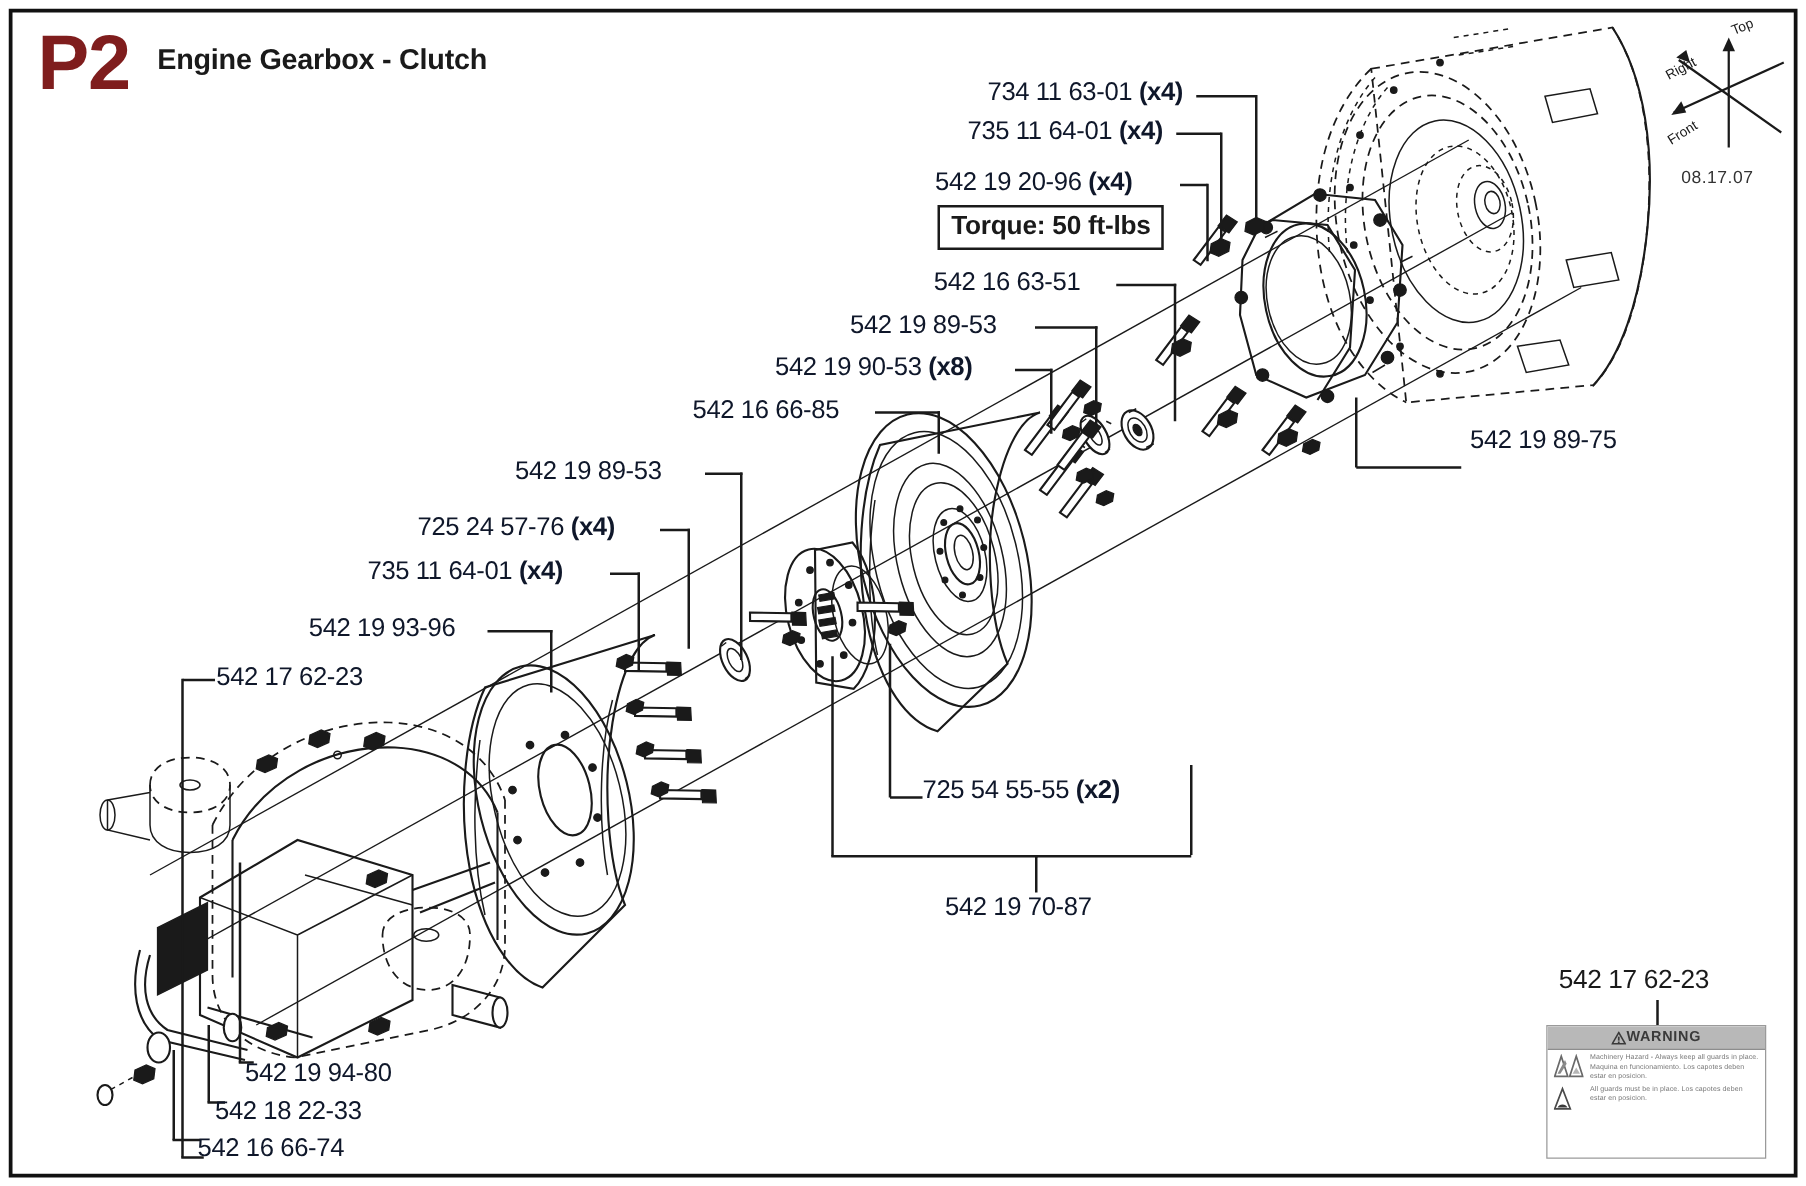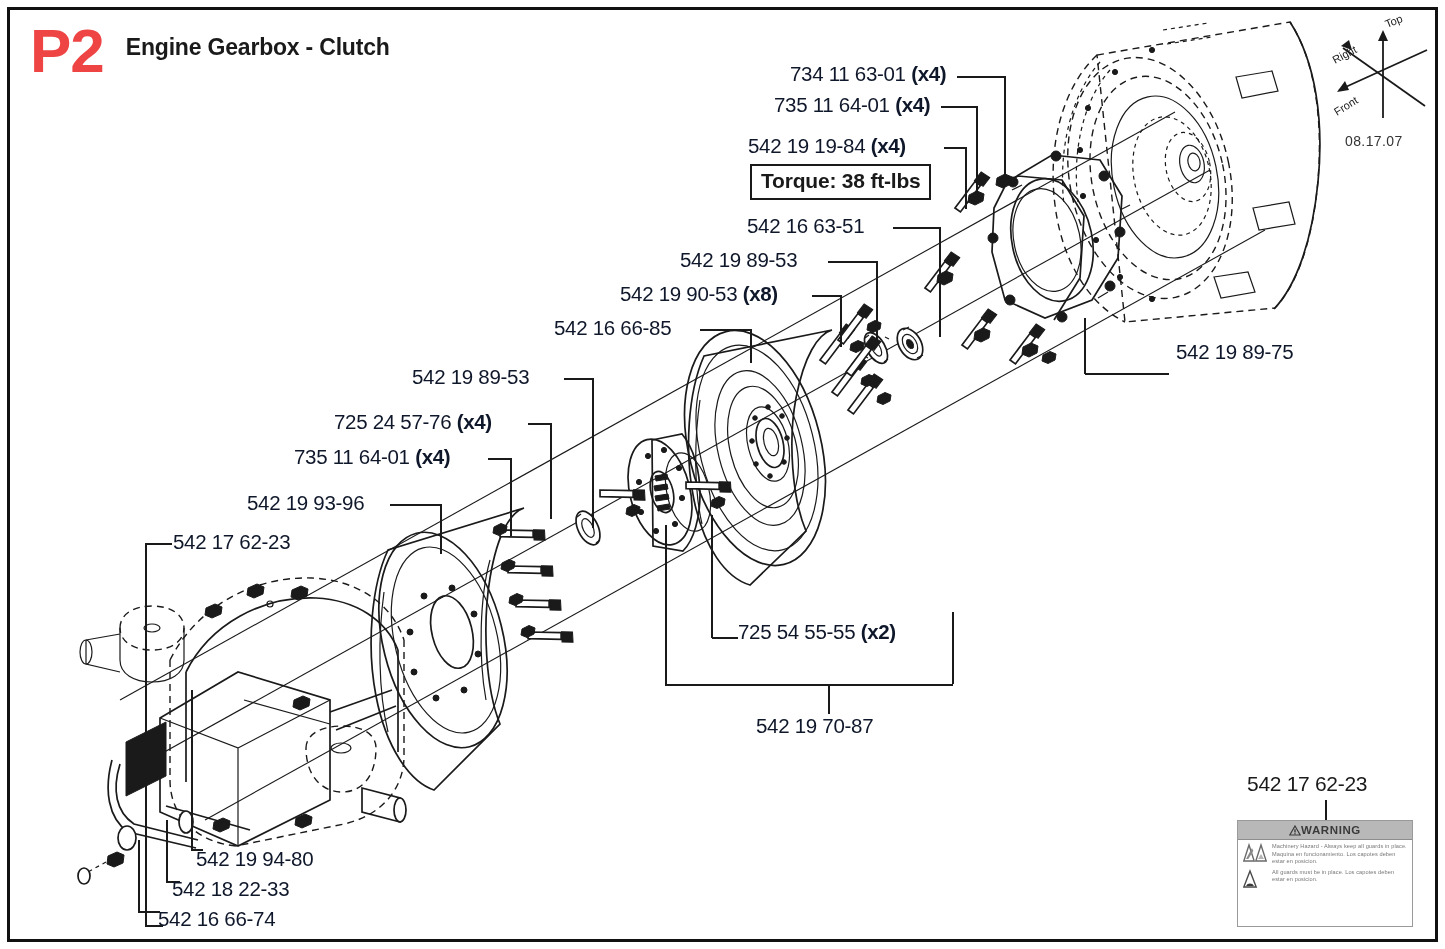--- a/index.html
+++ b/index.html
@@ -35,21 +35,21 @@
     left: 30px;
     top: 22px;
     display: flex;
     align-items: flex-start;
   }
   #sheet-code {
     font-size: 62px;
     font-weight: bold;
     line-height: 0.95;
     letter-spacing: -1px;
-    color: #ef4444;
+    color: #7f1d1d;
   }
   #title-lines {
     margin-left: 22px;
     padding-top: 12px;
   }
   #title-main {
     font-size: 23px;
     font-weight: bold;
     letter-spacing: -0.2px;
     white-space: nowrap;
@@ -544,26 +544,26 @@
     <span>734 11 63-01</span>
     <span class="qty">(x4)</span>
   </div>
 
   <div class="callout" style="left:774px; top:93px;">
     <span>735 11 64-01</span>
     <span class="qty">(x4)</span>
   </div>
 
   <div class="callout" style="left:748px; top:134px;">
-    <span>542 19 19-84</span>
+    <span>542 19 20-96</span>
     <span class="qty">(x4)</span>
   </div>
 
   <div class="note-box" style="left:750px; top:164px;">
-    <div>Torque: 38 ft-lbs</div>
+    <div>Torque: 50 ft-lbs</div>
   </div>
 
   <div class="callout" style="left:747px; top:214px;">
     <span>542 16 63-51</span>
   </div>
 
   <div class="callout" style="left:680px; top:248px;">
     <span>542 19 89-53</span>
   </div>
 

